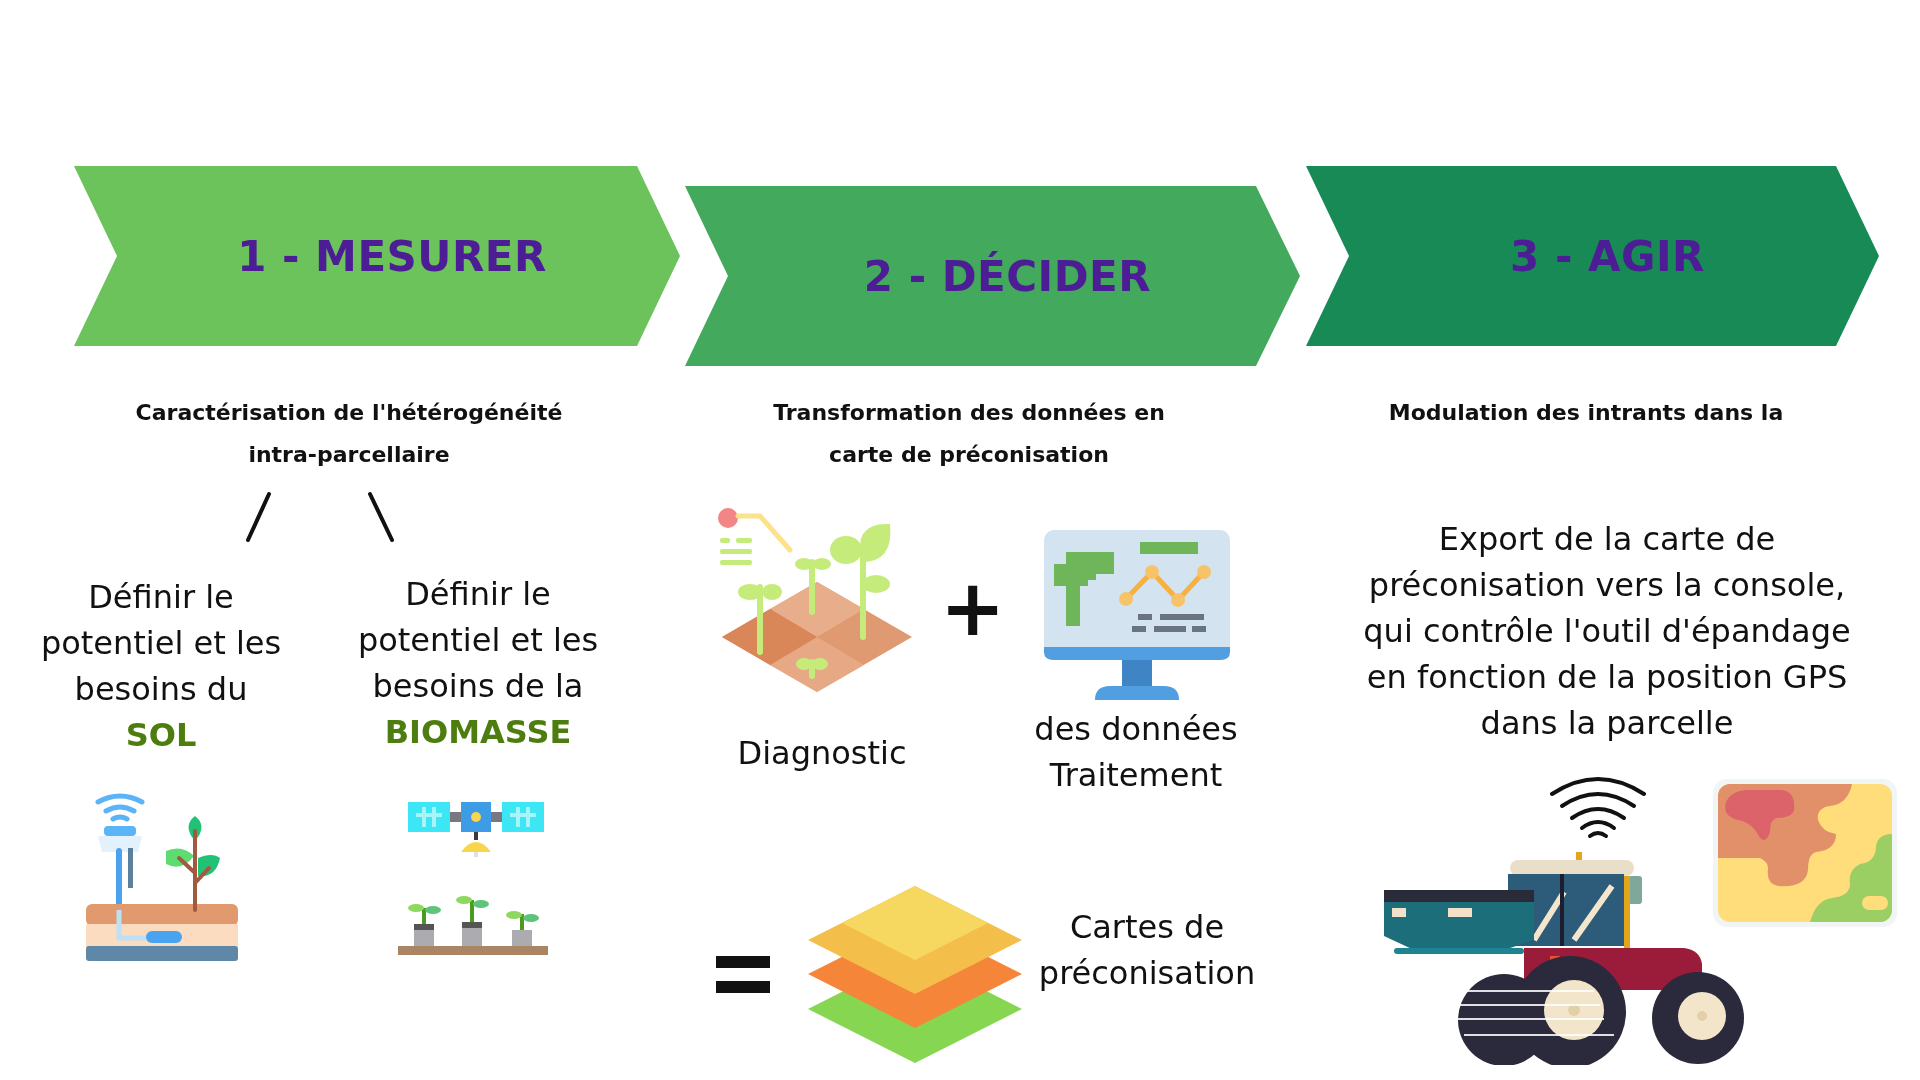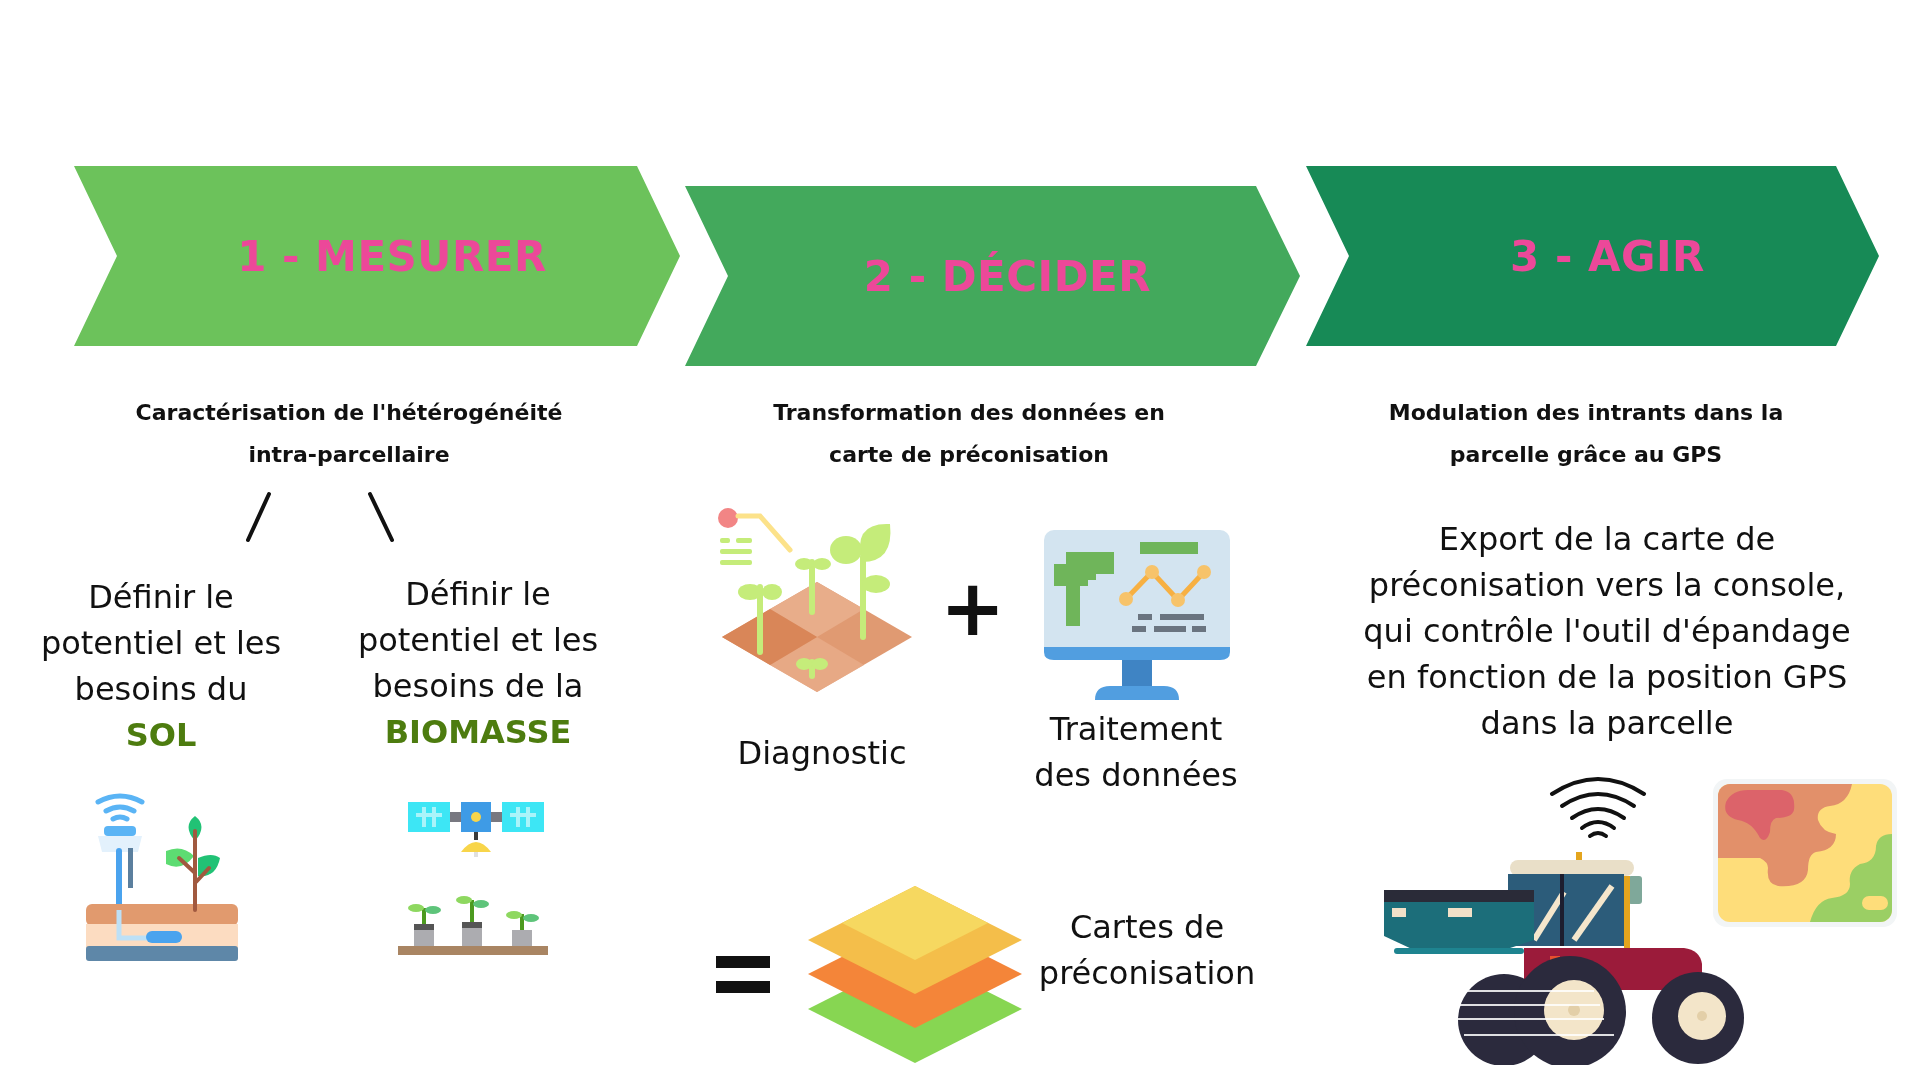--- a/index.html
+++ b/index.html
@@ -2,21 +2,21 @@
 <html><head>
 <meta charset="utf-8">
 <style>
   html, body { margin:0; padding:0; }
   body { width:1920px; height:1080px; background:#ffffff; position:relative; overflow:hidden;
          font-family:"DejaVu Sans","Liberation Sans",sans-serif; color:#111; }
   .abs { position:absolute; }
   .chev { position:absolute; top:166px; height:180px; }
   .chev svg { position:absolute; left:0; top:0; }
   .chev-label { position:absolute; left:0; right:0; top:0; height:180px; display:flex; align-items:center; justify-content:center;
-                color:#ec4899; font-weight:bold; font-size:42px; letter-spacing:0.5px; padding-left:30px; box-sizing:border-box; }
+                color:#4c1d95; font-weight:bold; font-size:42px; letter-spacing:0.5px; padding-left:30px; box-sizing:border-box; }
   .heading { position:absolute; text-align:center; font-weight:bold; font-size:22px; line-height:42px; color:#111; }
   .body-text { position:absolute; text-align:center; font-size:32px; line-height:46px; color:#111; }
   .green-em { color:#4d7c0f; font-weight:bold; }
   .line { display:block; white-space:nowrap; }
   .icon { position:absolute; }
 </style>
 </head>
 <body>
 
 <div class="chev" style="left:74px;width:606px;">
@@ -184,22 +184,22 @@
       <rect x="92" y="102" width="14" height="6"></rect>
       <rect x="114" y="102" width="32" height="6"></rect>
       <rect x="152" y="102" width="14" height="6"></rect>
     </g>
 </svg>
 
 <div class="body-text" style="left:672px;width:300px;top:706px;margin-top:24px;">
   <span class="line">Diagnostic</span>
 </div>
 <div class="body-text" style="left:986px;width:300px;top:706px;">
+  <span class="line">des données</span>
   <span class="line">Traitement</span>
-  <span class="line">des données</span>
 </div>
 
 <div class="abs" style="left:716px;top:956px;width:54px;height:40px;">
   <div style="position:absolute;left:0;top:0;width:54px;height:12px;background:#111;"></div>
   <div style="position:absolute;left:0;top:25px;width:54px;height:12px;background:#111;"></div>
 </div>
 
 <svg class="icon" style="left:800px;top:880px;" width="230" height="190" viewBox="0 0 230 190">
   <polygon points="8,129 115,75 222,129 115,183" fill="#87D652"></polygon>
   <polygon points="8,94 115,40 222,94 115,148" fill="#F48539"></polygon>
@@ -207,21 +207,20 @@
   <polygon points="42,43 115,6 188,43 115,80" fill="#F6D860"></polygon>
 </svg>
 
 <div class="body-text" style="left:997px;width:300px;top:904px;">
   <span class="line">Cartes de</span>
   <span class="line">préconisation</span>
 </div>
 
 <div class="heading" style="left:1286px;width:600px;top:392px;">
   <span class="line">Modulation des intrants dans la</span>
-  <span class="line">parcelle grâce au GPS</span>
 </div>
 
 <div class="body-text" style="left:1327px;width:560px;top:516px;">
   <span class="line">Export de la carte de</span>
   <span class="line">préconisation vers la console,</span>
   <span class="line">qui contrôle l'outil d'épandage</span>
   <span class="line">en fonction de la position GPS</span>
   <span class="line">dans la parcelle</span>
 </div>
 

